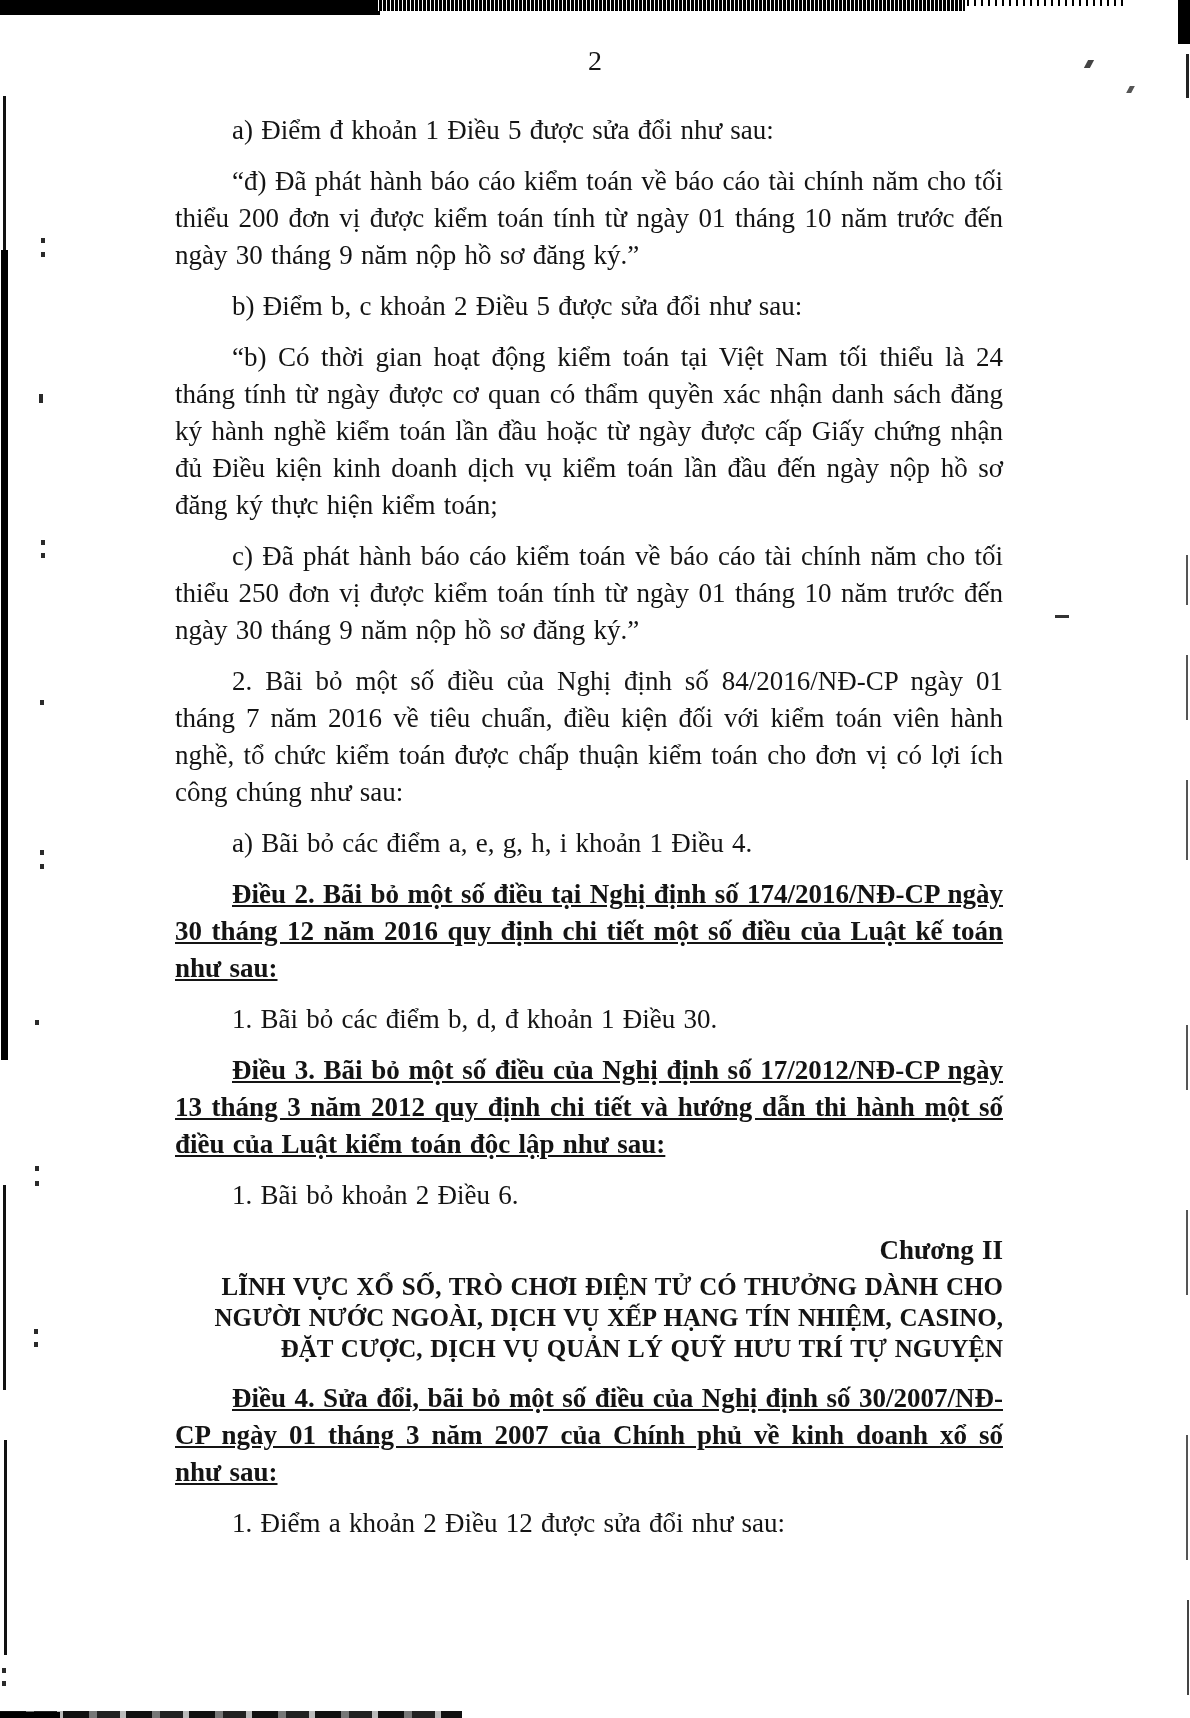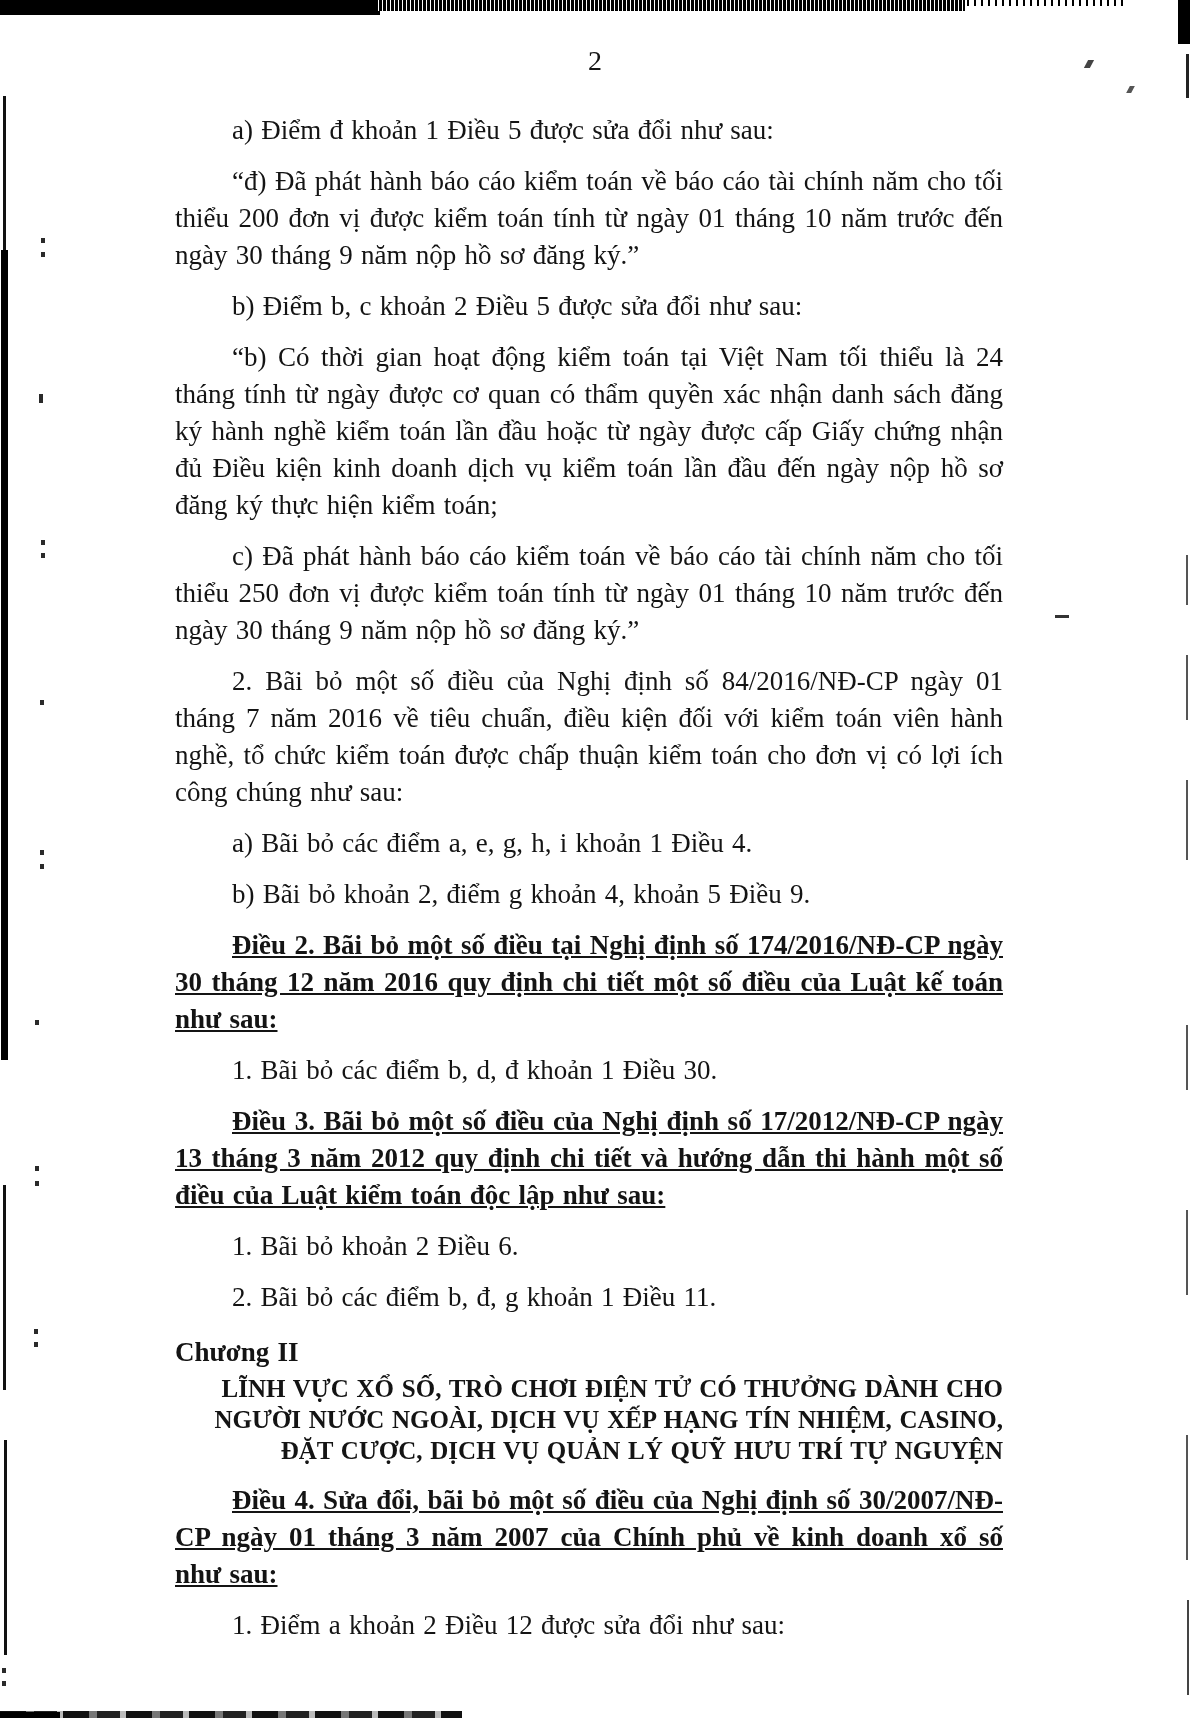--- a/index.html
+++ b/index.html
@@ -37,21 +37,21 @@
     line-height: 37px;
     text-align: justify;
     text-indent: 57px;
     word-spacing: 1.5px;
   }
   .para.bold {
     font-weight: bold;
     text-decoration: underline;
   }
   .para.chapter-title {
-    text-align: left;
+    text-align: right;
     text-indent: 0;
     font-weight: bold;
     margin-top: 18px;
     margin-bottom: 2px;
   }
   .para.chapter-heading {
     text-align: right;
     text-indent: 0;
     font-weight: bold;
     font-size: 25px;
@@ -134,26 +134,24 @@
   <div class="page-number">2</div>
 
   <div class="doc-text">
       <p class="para body">a) Điểm đ khoản 1 Điều 5 được sửa đổi như sau:</p>
       <p class="para body">“đ) Đã phát hành báo cáo kiểm toán về báo cáo tài chính năm cho tối thiểu 200 đơn vị được kiểm toán tính từ ngày 01 tháng 10 năm trước đến ngày 30 tháng 9 năm nộp hồ sơ đăng ký.”</p>
       <p class="para body">b) Điểm b, c khoản 2 Điều 5 được sửa đổi như sau:</p>
       <p class="para body">“b) Có thời gian hoạt động kiểm toán tại Việt Nam tối thiểu là 24 tháng tính từ ngày được cơ quan có thẩm quyền xác nhận danh sách đăng ký hành nghề kiểm toán lần đầu hoặc từ ngày được cấp Giấy chứng nhận đủ Điều kiện kinh doanh dịch vụ kiểm toán lần đầu đến ngày nộp hồ sơ đăng ký thực hiện kiểm toán;</p>
       <p class="para body">c) Đã phát hành báo cáo kiểm toán về báo cáo tài chính năm cho tối thiểu 250 đơn vị được kiểm toán tính từ ngày 01 tháng 10 năm trước đến ngày 30 tháng 9 năm nộp hồ sơ đăng ký.”</p>
       <p class="para body">2. Bãi bỏ một số điều của Nghị định số 84/2016/NĐ-CP ngày 01 tháng 7 năm 2016 về tiêu chuẩn, điều kiện đối với kiểm toán viên hành nghề, tổ chức kiểm toán được chấp thuận kiểm toán cho đơn vị có lợi ích công chúng như sau:</p>
       <p class="para body">a) Bãi bỏ các điểm a, e, g, h, i khoản 1 Điều 4.</p>
-      <p class="para body">b) Bãi bỏ khoản 2, điểm g khoản 4, khoản 5 Điều 9.</p>
       <p class="para bold">Điều 2. Bãi bỏ một số điều tại Nghị định số 174/2016/NĐ-CP ngày 30 tháng 12 năm 2016 quy định chi tiết một số điều của Luật kế toán như sau:</p>
       <p class="para body">1. Bãi bỏ các điểm b, d, đ khoản 1 Điều 30.</p>
       <p class="para bold">Điều 3. Bãi bỏ một số điều của Nghị định số 17/2012/NĐ-CP ngày 13 tháng 3 năm 2012 quy định chi tiết và hướng dẫn thi hành một số điều của Luật kiểm toán độc lập như sau:</p>
       <p class="para body">1. Bãi bỏ khoản 2 Điều 6.</p>
-      <p class="para body">2. Bãi bỏ các điểm b, đ, g khoản 1 Điều 11.</p>
       <p class="para chapter-title">Chương II</p>
       <p class="para chapter-heading">LĨNH VỰC XỔ SỐ, TRÒ CHƠI ĐIỆN TỬ CÓ THƯỞNG DÀNH CHO
 NGƯỜI NƯỚC NGOÀI, DỊCH VỤ XẾP HẠNG TÍN NHIỆM, CASINO,
 ĐẶT CƯỢC, DỊCH VỤ QUẢN LÝ QUỸ HƯU TRÍ TỰ NGUYỆN</p>
       <p class="para bold">Điều 4. Sửa đổi, bãi bỏ một số điều của Nghị định số 30/2007/NĐ-CP ngày 01 tháng 3 năm 2007 của Chính phủ về kinh doanh xổ số như sau:</p>
       <p class="para body">1. Điểm a khoản 2 Điều 12 được sửa đổi như sau:</p>
     </div>
 
 </div>
 

